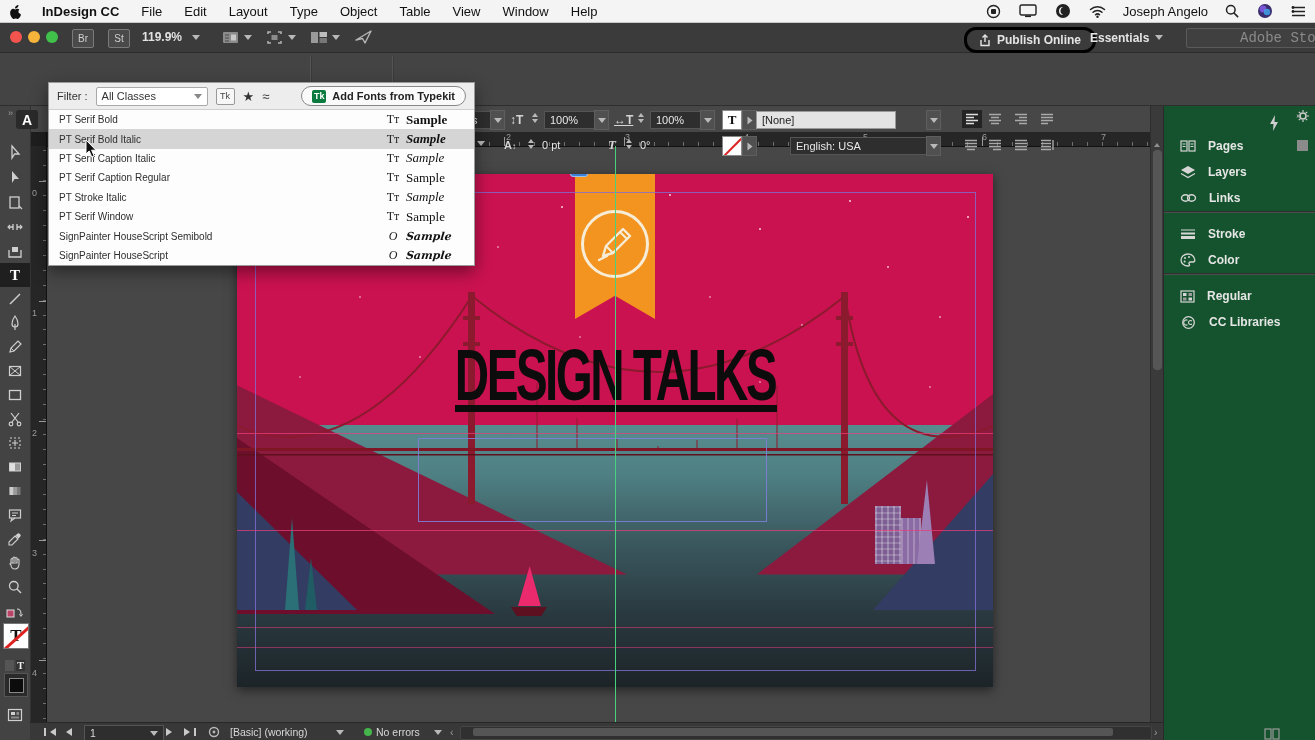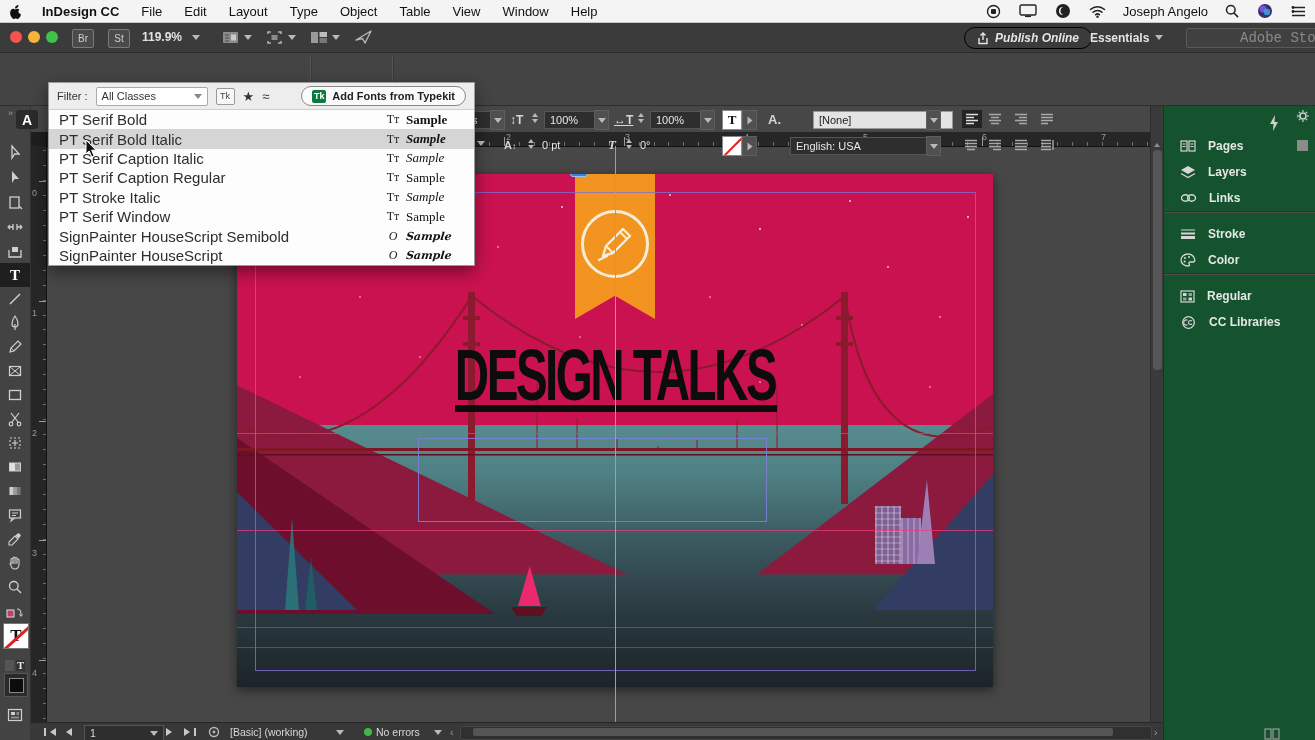--- a/index.html
+++ b/index.html
@@ -21,22 +21,22 @@
   
   .titlebar{position:absolute;left:0;top:22px;width:1315px;height:30px;background:#3b3b3b;
             color:#cfcfcf;font-size:12px;z-index:39;border-bottom:1px solid #2c2c2c;}
   .tl{position:absolute;top:9px;width:12px;height:12px;border-radius:50%;}
   .chipbtn{position:absolute;top:7px;width:20px;height:17px;border:1px solid #7a7a7a;border-radius:2px;
            color:#cfcfcf;font-size:10px;display:flex;align-items:center;justify-content:center;background:#4a4a4a;}
   .tri-d{width:0;height:0;border-left:4px solid transparent;border-right:4px solid transparent;border-top:5px solid #b9b9b9;display:inline-block;}
   .tri-u{width:0;height:0;border-left:3px solid transparent;border-right:3px solid transparent;border-bottom:4px solid #b9b9b9;display:inline-block;}
   .tri-dn{width:0;height:0;border-left:3px solid transparent;border-right:3px solid transparent;border-top:4px solid #b9b9b9;display:inline-block;}
   .stp{display:inline-flex;flex-direction:column;gap:2px;align-items:center;}
-  .pill{position:absolute;top:5px;height:20px;border:1px solid #000000;border-radius:12px;display:flex;
-        align-items:center;gap:6px;padding:0 12px;color:#e4e4e4;font-weight:bold;font-size:12px;font-style:italic;}
+  .pill{position:absolute;top:5px;height:20px;border:3px solid #000000;border-radius:12px;display:flex;
+        align-items:center;gap:6px;padding:0 12px;color:#e4e4e4;font-weight:bold;font-size:12px;}
   .stocksearch{position:absolute;top:6px;width:118px;height:18px;border:1px solid #5a5a5a;background:#404040;
         display:flex;align-items:center;gap:5px;padding:0 6px;color:#8a8a8a;font-size:11px;border-radius:2px;}
   .stocksearch input{background:transparent;border:0;outline:0;color:#bbb;font-size:14px;width:80px;font-family:Liberation Mono, monospace;margin-left:40px;}
   .stocksearch input::placeholder{color:#8a8a8a;}
 
   
   .ctrlpanel{position:absolute;left:0;top:52px;width:1315px;height:53px;background:#444;z-index:38;
              border-bottom:1px solid #2e2e2e;color:#ddd;font-size:11px;}
   .cp-sep{position:absolute;top:4px;height:45px;width:1px;background:#545454;border-right:1px solid #3a3a3a;}
   .cp-box{position:absolute;background:#2e2e2e;border:1px solid #555;color:#e8e8e8;font-size:11px;
@@ -58,21 +58,21 @@
             border:1px solid #9a9a9a;box-shadow:0 6px 16px rgba(0,0,0,.45);font-size:11px;color:#333;}
   .fd-filter{height:26px;background:#ededed;border-bottom:1px solid #cfcfcf;display:flex;align-items:center;gap:8px;padding:0 8px;}
   .fd-select{width:100px;height:17px;background:#fff;border:1px solid #aaa;border-radius:2px;display:flex;
              align-items:center;justify-content:space-between;padding:0 5px;color:#333;}
   .fd-ic{width:17px;height:15px;border:1px solid #999;border-radius:2px;display:flex;align-items:center;justify-content:center;font-size:9px;color:#444;background:#f7f7f7;}
   .fd-typekit{margin-left:auto;height:18px;border:1px solid #888;border-radius:10px;display:flex;align-items:center;
               gap:6px;padding:0 10px;background:#fafafa;color:#222;font-weight:bold;}
   .tkbadge{width:14px;height:13px;background:#0b7a3e;color:#fff;border-radius:2px;font-size:9px;display:flex;align-items:center;justify-content:center;font-weight:bold;}
   .fd-row{height:19.4px;display:flex;align-items:center;padding:0 10px;}
   .fd-row.selected{background:#d5d5d5;}
-  .fd-name{flex:1;font-size:15px;color:#2e2e2e;}
+  .fd-name{flex:1;font-size:10px;color:#2e2e2e;}
   .fd-format{width:26px;text-align:center;font-family:"Liberation Serif",serif;font-size:12px;color:#222;}
   .fd-sample{width:58px;text-align:left;font-size:13px;color:#111;}
   .s-bold{font-family:"Liberation Serif",serif;font-weight:bold;}
   .s-bolditalic{font-family:"Liberation Serif",serif;font-weight:bold;font-style:italic;}
   .s-italic{font-family:"Liberation Serif",serif;font-style:italic;}
   .s-regular{font-family:"Liberation Serif",serif;}
   .s-script{font-family:"DejaVu Serif",serif;font-style:italic;font-weight:bold;font-size:11px;transform:skewX(-6deg);}
   .fmt-o{font-style:italic;}
 
   
@@ -332,21 +332,21 @@
     <span class="swatchT" style="left:722px;top:58px;">T</span>
     <span class="cp-chv" style="left:742px;top:58px;">
         <span class="tri-d" style="transform:rotate(-90deg);"></span>
       </span>
     <span class="swatchT redslash" style="left:722px;top:84px;"></span>
     <span class="cp-chv" style="left:742px;top:84px;">
         <span class="tri-d" style="transform:rotate(-90deg);"></span>
       </span>
 
     <span class="cp-glyph" style="left:768px;top:60px;font-size:13px;">A.</span>
-    <span class="cp-box cp-light" style="left:813px;top:59px;width:128px;">[None]</span>
+    <span class="cp-box cp-light" style="left:756px;top:59px;width:128px;">[None]</span>
     <span class="cp-chv" style="left:926px;top:58px;">
         <span class="tri-d"></span>
       </span>
     <span class="cp-box" style="left:790px;top:85px;width:128px;">English: USA</span>
     <span class="cp-chv" style="left:926px;top:84px;">
         <span class="tri-d"></span>
       </span>
 
     <span class="abs" style="left:477px;top:84px;"><span class="tri-d"></span></span>
     <span class="cp-glyph" style="left:504px;top:87px;font-size:11px;">A<span style="font-size:8px;">↕</span></span>

